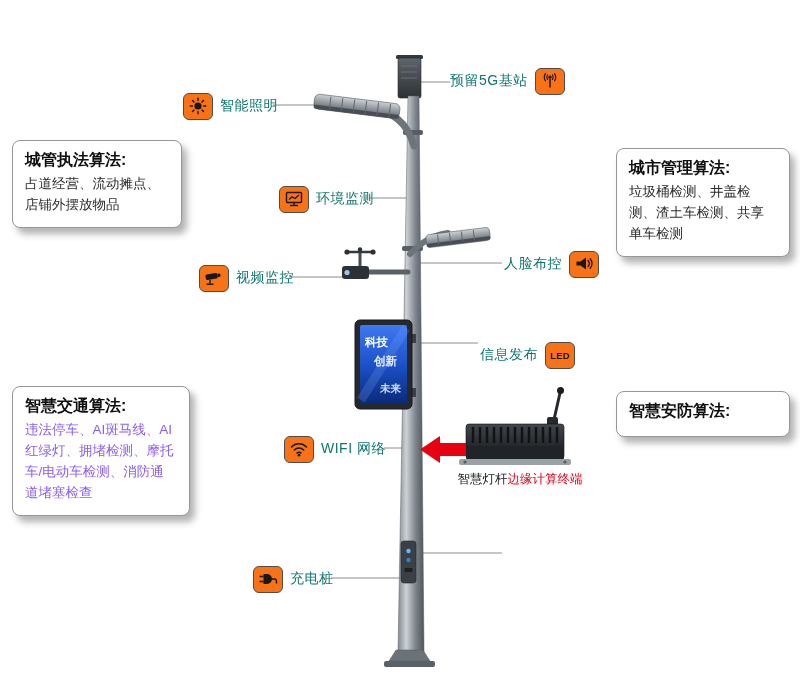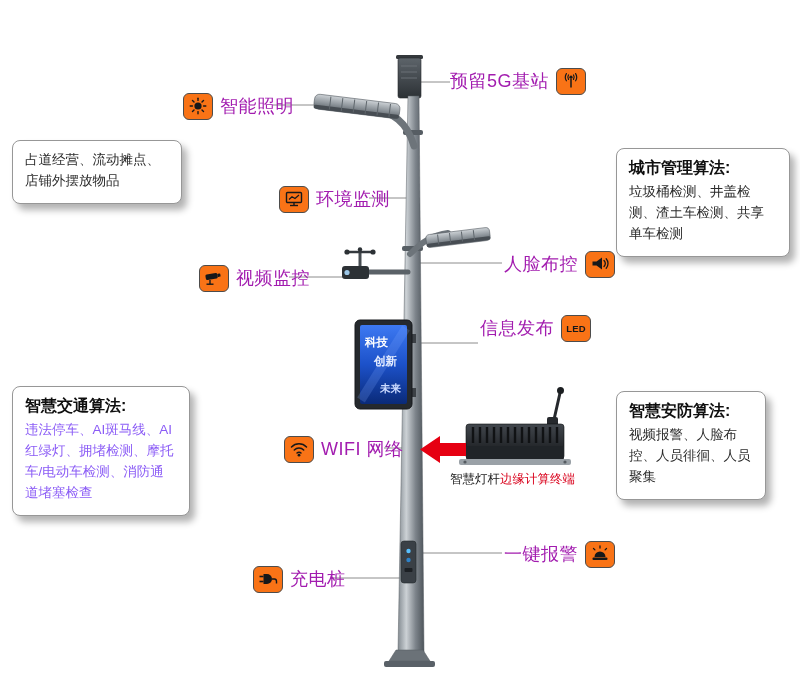--- a/index.html
+++ b/index.html
@@ -1,32 +1,32 @@
 <!DOCTYPE html>
 <html><head>
 <meta charset="utf-8">
 <style>
   * { margin:0; padding:0; box-sizing:border-box; }
   body { font-family:"Liberation Sans", sans-serif; background:#ffffff; }
   .stage { position:relative; width:800px; height:681px; background:#ffffff; overflow:hidden; }
   .pole-svg { position:absolute; inset:0; }
 
   .feat { position:absolute; display:flex; align-items:center; gap:7px; height:30px; }
-  .feat .txt { font-size:18px; color:#a21caf; white-space:nowrap; letter-spacing:0.5px; }
+  .feat .txt { font-size:14px; color:#0f766e; white-space:nowrap; letter-spacing:0.5px; }
   .icon-box { width:30px; height:27px; border:1px solid #4c4c4c; border-radius:6px; background:#f97316;
               display:flex; align-items:center; justify-content:center; flex:0 0 auto; }
   .led-text { font-size:9.5px; font-weight:bold; color:#16181a; letter-spacing:0.2px; }
 
   .algo-box { position:absolute; background:#fff; border:1px solid #979797; border-radius:8px;
               box-shadow:5px 6px 7px rgba(0,0,0,0.30); padding:9px 12px 11px; }
   .algo-title { font-size:16px; font-weight:bold; color:#0f0f0f; margin-bottom:3px; }
   .algo-body { font-size:13.5px; color:#2b2b2b; line-height:1.55; }
   .algo-body.red { color:#8b5cf6; }
 
-  .device-caption { position:absolute; left:450px; top:471px; width:140px; 
+  .device-caption { position:absolute; left:450px; top:471px; width:140px; text-align:center;
                     font-size:12.5px; white-space:nowrap; }
   .device-caption .black { color:#222; }
   .device-caption .red { color:#d9001b; }
 </style>
 </head>
 <body>
 
 <div class="stage">
 
   <svg class="pole-svg" viewBox="0 0 800 681" width="800" height="681">
@@ -265,58 +265,44 @@
       <svg viewBox="0 0 20 18" width="20" height="18">
         <polygon points="2.5,6.5 6.5,6.5 12,2.5 12,14.5 6.5,10.5 2.5,10.5" fill="#16181a"></polygon>
         <g fill="none" stroke="#16181a" stroke-width="1.3" stroke-linecap="round">
           <path d="M14 5.5 a4.5 4.5 0 0 1 0 6"></path>
           <path d="M16.2 3.8 a7 7 0 0 1 0 9.4"></path>
         </g>
       </svg>
     </span>
   </div>
 
-  <div class="feat" style="left:480px;top:313px">
+  <div class="feat" style="left:480px;top:340px">
     <span class="txt">信息发布</span>
     <span class="icon-box">
       <span class="led-text">LED</span>
     </span>
   </div>
 
-  <div class="feat" style="left:504px;top:539px">
-    <span class="txt">一键报警</span>
-    <span class="icon-box">
-      <svg viewBox="0 0 20 18" width="20" height="18">
-        <path d="M4.5 12 a5.5 5.5 0 0 1 11 0 Z" fill="#16181a"></path>
-        <rect x="2.5" y="12.5" width="15" height="2.6" rx="1" fill="#16181a"></rect>
-        <g stroke="#16181a" stroke-width="1.3" stroke-linecap="round">
-          <line x1="10" y1="1" x2="10" y2="3"></line>
-          <line x1="3.5" y1="3.5" x2="4.9" y2="4.9"></line>
-          <line x1="16.5" y1="3.5" x2="15.1" y2="4.9"></line>
-        </g>
-      </svg>
-    </span>
-  </div>
 
   <div class="algo-box" style="left:12px;top:140px;width:170px">
+    <div class="algo-title">城管执法算法:</div>
     <div class="algo-body">占道经营、流动摊点、店铺外摆放物品</div>
   </div>
 
   <div class="algo-box" style="left:616px;top:148px;width:174px">
     <div class="algo-title">城市管理算法:</div>
     <div class="algo-body">垃圾桶检测、井盖检测、渣土车检测、共享单车检测</div>
   </div>
 
   <div class="algo-box" style="left:12px;top:386px;width:178px">
     <div class="algo-title">智慧交通算法:</div>
     <div class="algo-body red">违法停车、AI斑马线、AI红绿灯、拥堵检测、摩托车/电动车检测、消防通道堵塞检查</div>
   </div>
 
-  <div class="algo-box" style="left:616px;top:391px;width:150px">
+  <div class="algo-box" style="left:616px;top:391px;width:174px">
     <div class="algo-title">智慧安防算法:</div>
-    <div class="algo-body">视频报警、人脸布控、人员徘徊、人员聚集</div>
   </div>
 
   <div class="device-caption">
     <span class="black">智慧灯杆</span><span class="red">边缘计算终端</span>
   </div>
 
 </div>
 
 </body></html>

